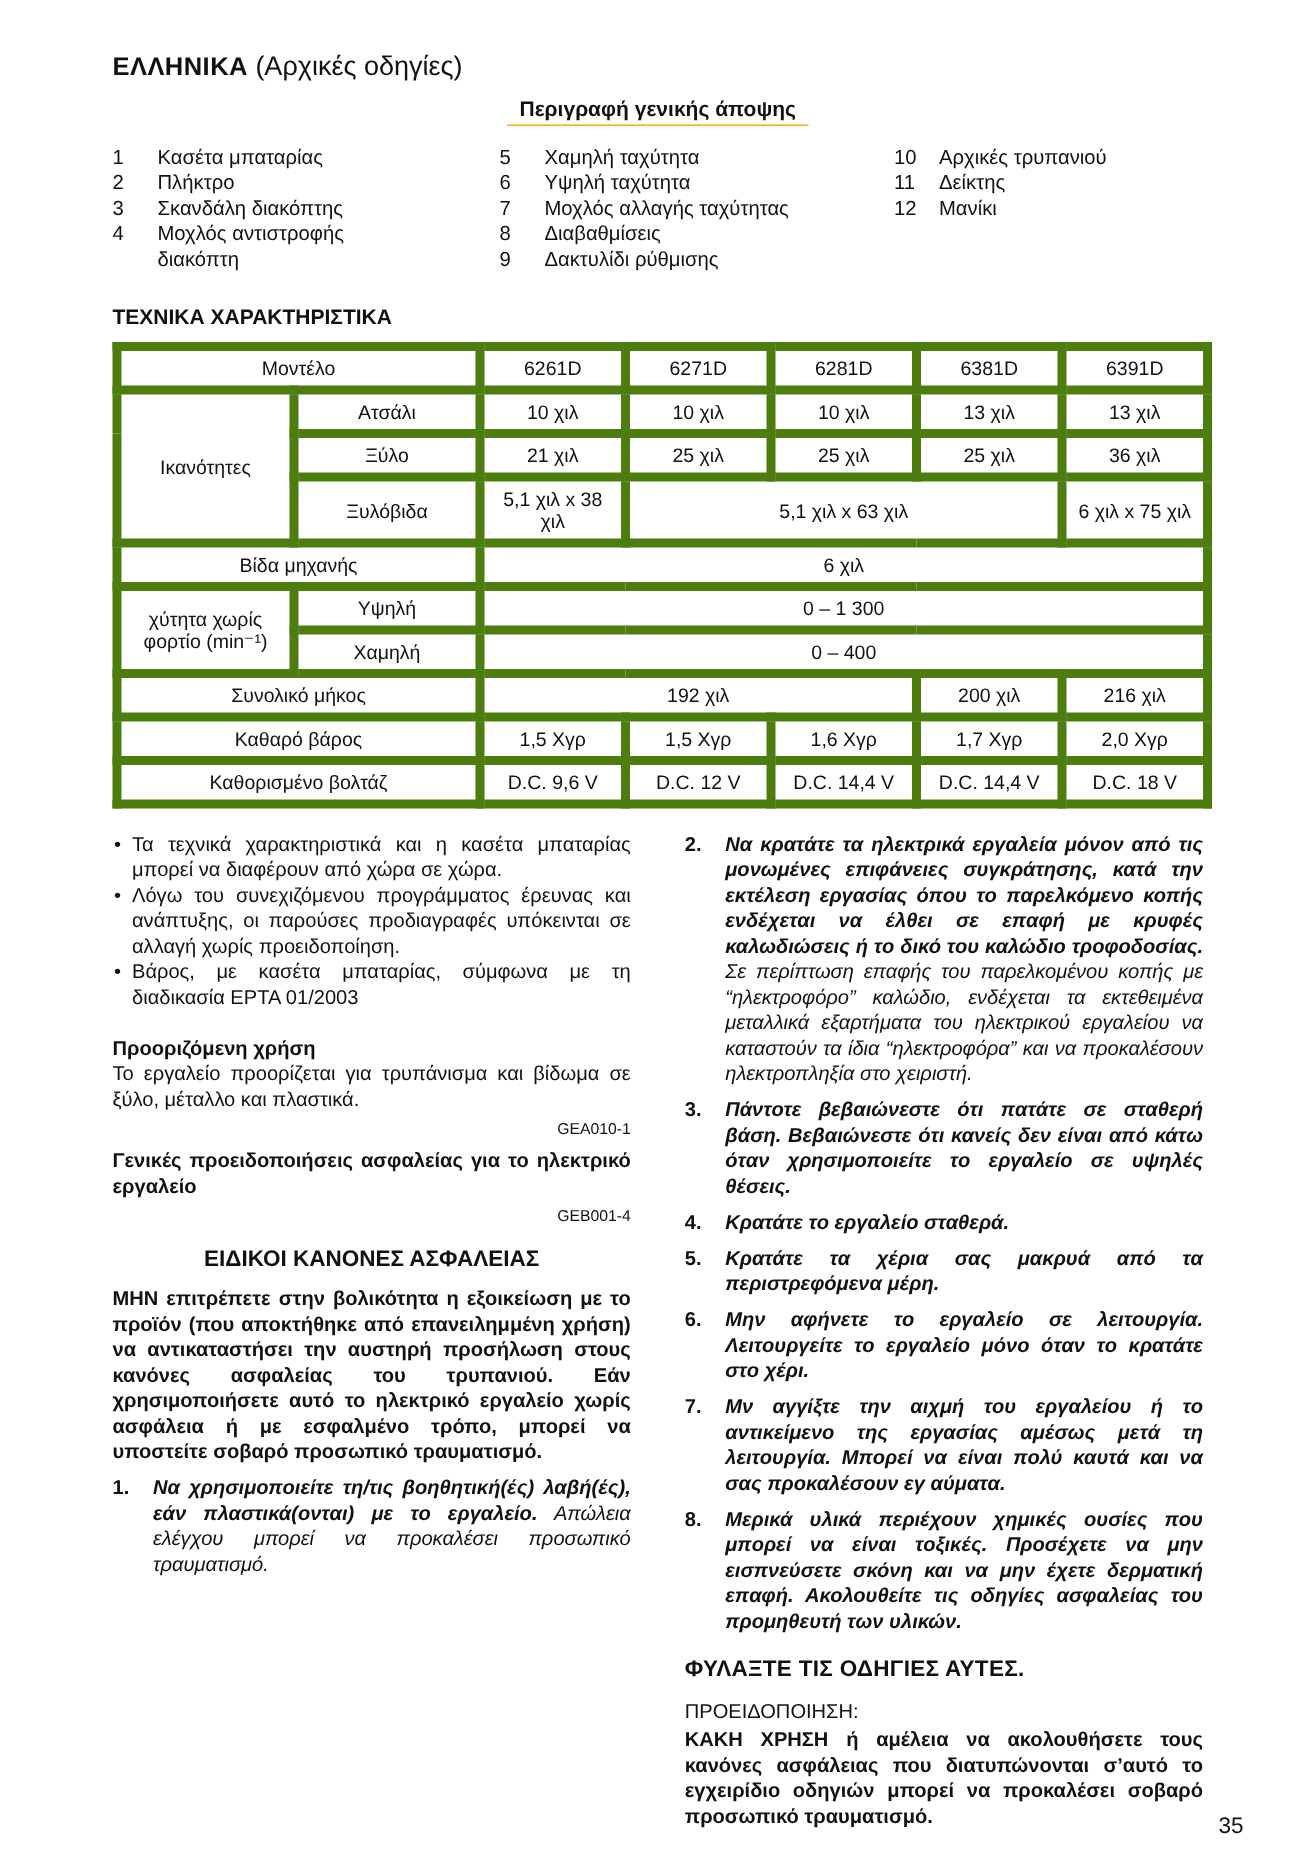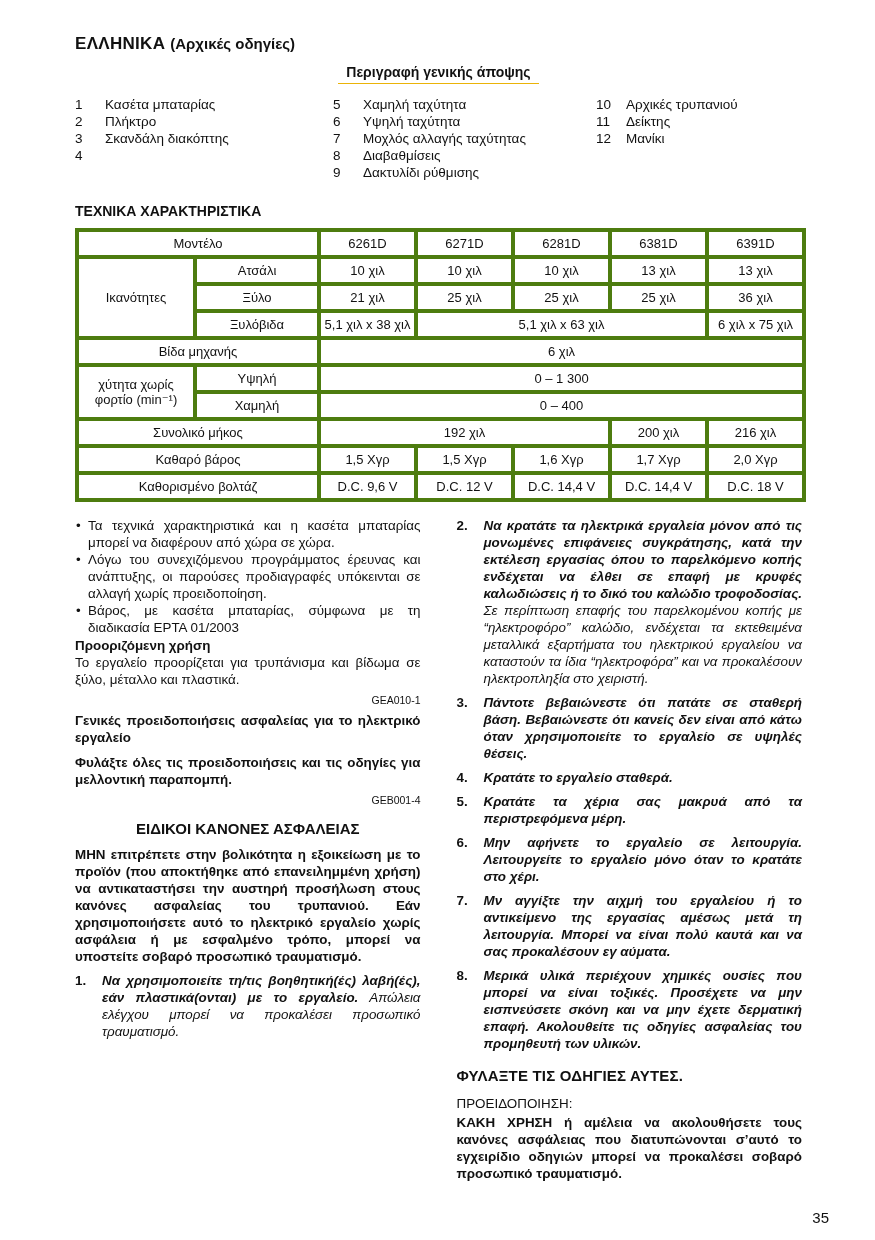--- a/index.html
+++ b/index.html
@@ -7,21 +7,21 @@
   body {
     width:875px; height:1240px;
     font-family:"Liberation Sans","DejaVu Sans",sans-serif;
     color:#111; position:relative; overflow:hidden;
   }
   .page { padding:34px 73px 0 75px; }
 
   
   .lang-line { display:flex; align-items:baseline; }
   .lang-title { font-size:17px; font-weight:bold; letter-spacing:.3px; }
-  .lang-sub { font-size:15px; font-weight:bold; margin-left:5px; }
+  .lang-sub { font-size:18px; font-weight:normal; margin-left:5px; }
   .overview-wrap { width:100%; text-align:center; margin-top:9px; }
   .overview-title {
     display:inline-block; font-size:14px; font-weight:bold;
     border-bottom:1px solid #eab308; padding:0 8px 3px 8px;
   }
 
   
   .parts { display:flex; margin-top:12px; font-size:13.5px; line-height:17px; }
   .parts-col { display:flex; flex-direction:column; }
   .parts-col.c1 { width:258px; }
@@ -29,35 +29,35 @@
   .parts-col.c3 { flex:1; }
   .part { display:flex; }
   .part-num { width:30px; flex-shrink:0; }
   .c1 .part-label { width:168px; }
   .c2 .part-label { width:210px; }
 
   
   .specs-heading { margin-top:22px; font-size:14px; font-weight:bold; }
   table.specs { border-collapse:collapse; margin-top:9px; width:727px; table-layout:fixed; }
   table.specs td {
-    border:4px solid #4d7c0f; text-align:center; vertical-align:middle;
+    border:6px solid #4d7c0f; text-align:center; vertical-align:middle;
     font-size:13px; padding:4px 3px; height:27px; line-height:15px;
   }
 
   
   .cols { display:flex; margin-top:15px; }
   .col { width:351px; font-size:13.4px; line-height:17px; }
   .col.left { margin-right:36px; }
   .j { text-align:justify; }
   .b { font-weight:bold; }
 
   .bullet { position:relative; padding-left:13px; text-align:justify; }
   .bullet::before { content:"\2022"; position:absolute; left:1px; }
 
-  .subhead { font-weight:bold; margin-top:1px; }
+  .subhead { font-weight:bold; margin-top:17px; }
   .code-ref { text-align:right; font-size:10.5px; margin:4px 0 3px 0; }
   .warn-para { margin-top:8px; }
   .warn-icon { font-weight:bold; margin-right:3px; font-size:13px; }
   .keep-para { margin-top:8px; }
   .center-head { text-align:center; font-weight:bold; font-size:15px; margin:11px 0 9px 0; }
   .num-item { display:flex; margin-top:7px; }
   .num-item .n { width:27px; flex-shrink:0; font-weight:bold; }
   .num-item .t { flex:1; text-align:justify;font-style:italic; }
   .save-head { font-weight:bold; font-size:15px; margin-top:15px; letter-spacing:.2px; }
   .warn-label { margin-top:11px; }
@@ -87,20 +87,21 @@
       <div class="part">
           <span class="part-num">2</span>
           <span class="part-label">Πλήκτρο</span>
         </div>
       <div class="part">
           <span class="part-num">3</span>
           <span class="part-label">Σκανδάλη διακόπτης</span>
         </div>
       <div class="part">
           <span class="part-num">4</span>
+          <span class="part-label">Μοχλός αντιστροφής διακόπτη</span>
         </div>
     </div>
     <div class="parts-col c2">
       <div class="part">
           <span class="part-num">5</span>
           <span class="part-label">Χαμηλή ταχύτητα</span>
         </div>
       <div class="part">
           <span class="part-num">6</span>
           <span class="part-label">Υψηλή ταχύτητα</span>
@@ -222,21 +223,20 @@
       <p class="bullet">Λόγω του συνεχιζόμενου προγράμματος έρευνας και ανάπτυξης, οι παρούσες προδιαγραφές υπόκεινται σε αλλαγή χωρίς προειδοποίηση.</p>
       <p class="bullet">Βάρος, με κασέτα μπαταρίας, σύμφωνα με τη διαδικασία EPTA 01/2003</p>
 
       <p class="subhead">Προοριζόμενη χρήση</p>
       <p class="j">Το εργαλείο προορίζεται για τρυπάνισμα και βίδωμα σε ξύλο, μέταλλο και πλαστικά.</p>
       <p class="code-ref">GEA010-1</p>
 
       <p class="subhead j" style="margin-top:0;">Γενικές προειδοποιήσεις ασφαλείας για το ηλεκτρικό εργαλείο</p>
 
 
-      <p class="keep-para b j">Φυλάξτε όλες τις προειδοποιήσεις και τις οδηγίες για μελλοντική παραπομπή.</p>
       <p class="code-ref">GEB001-4</p>
 
       <p class="center-head">ΕΙΔΙΚΟΙ ΚΑΝΟΝΕΣ ΑΣΦΑΛΕΙΑΣ</p>
       <p class="b j">ΜΗΝ επιτρέπετε στην βολικότητα η εξοικείωση με το προϊόν (που αποκτήθηκε από επανειλημμένη χρήση) να αντικαταστήσει την αυστηρή προσήλωση στους κανόνες ασφαλείας του τρυπανιού. Εάν χρησιμοποιήσετε αυτό το ηλεκτρικό εργαλείο χωρίς ασφάλεια ή με εσφαλμένο τρόπο, μπορεί να υποστείτε σοβαρό προσωπικό τραυματισμό.</p>
 
       <div class="num-item">
         <span class="n">1.</span>
         <span class="t"><span class="b">Να χρησιμοποιείτε τη/τις βοηθητική(ές) λαβή(ές), εάν πλαστικά(ονται) με το εργαλείο.</span> <span>Απώλεια ελέγχου μπορεί να προκαλέσει προσωπικό τραυματισμό.</span></span>
       </div>
     </div>

